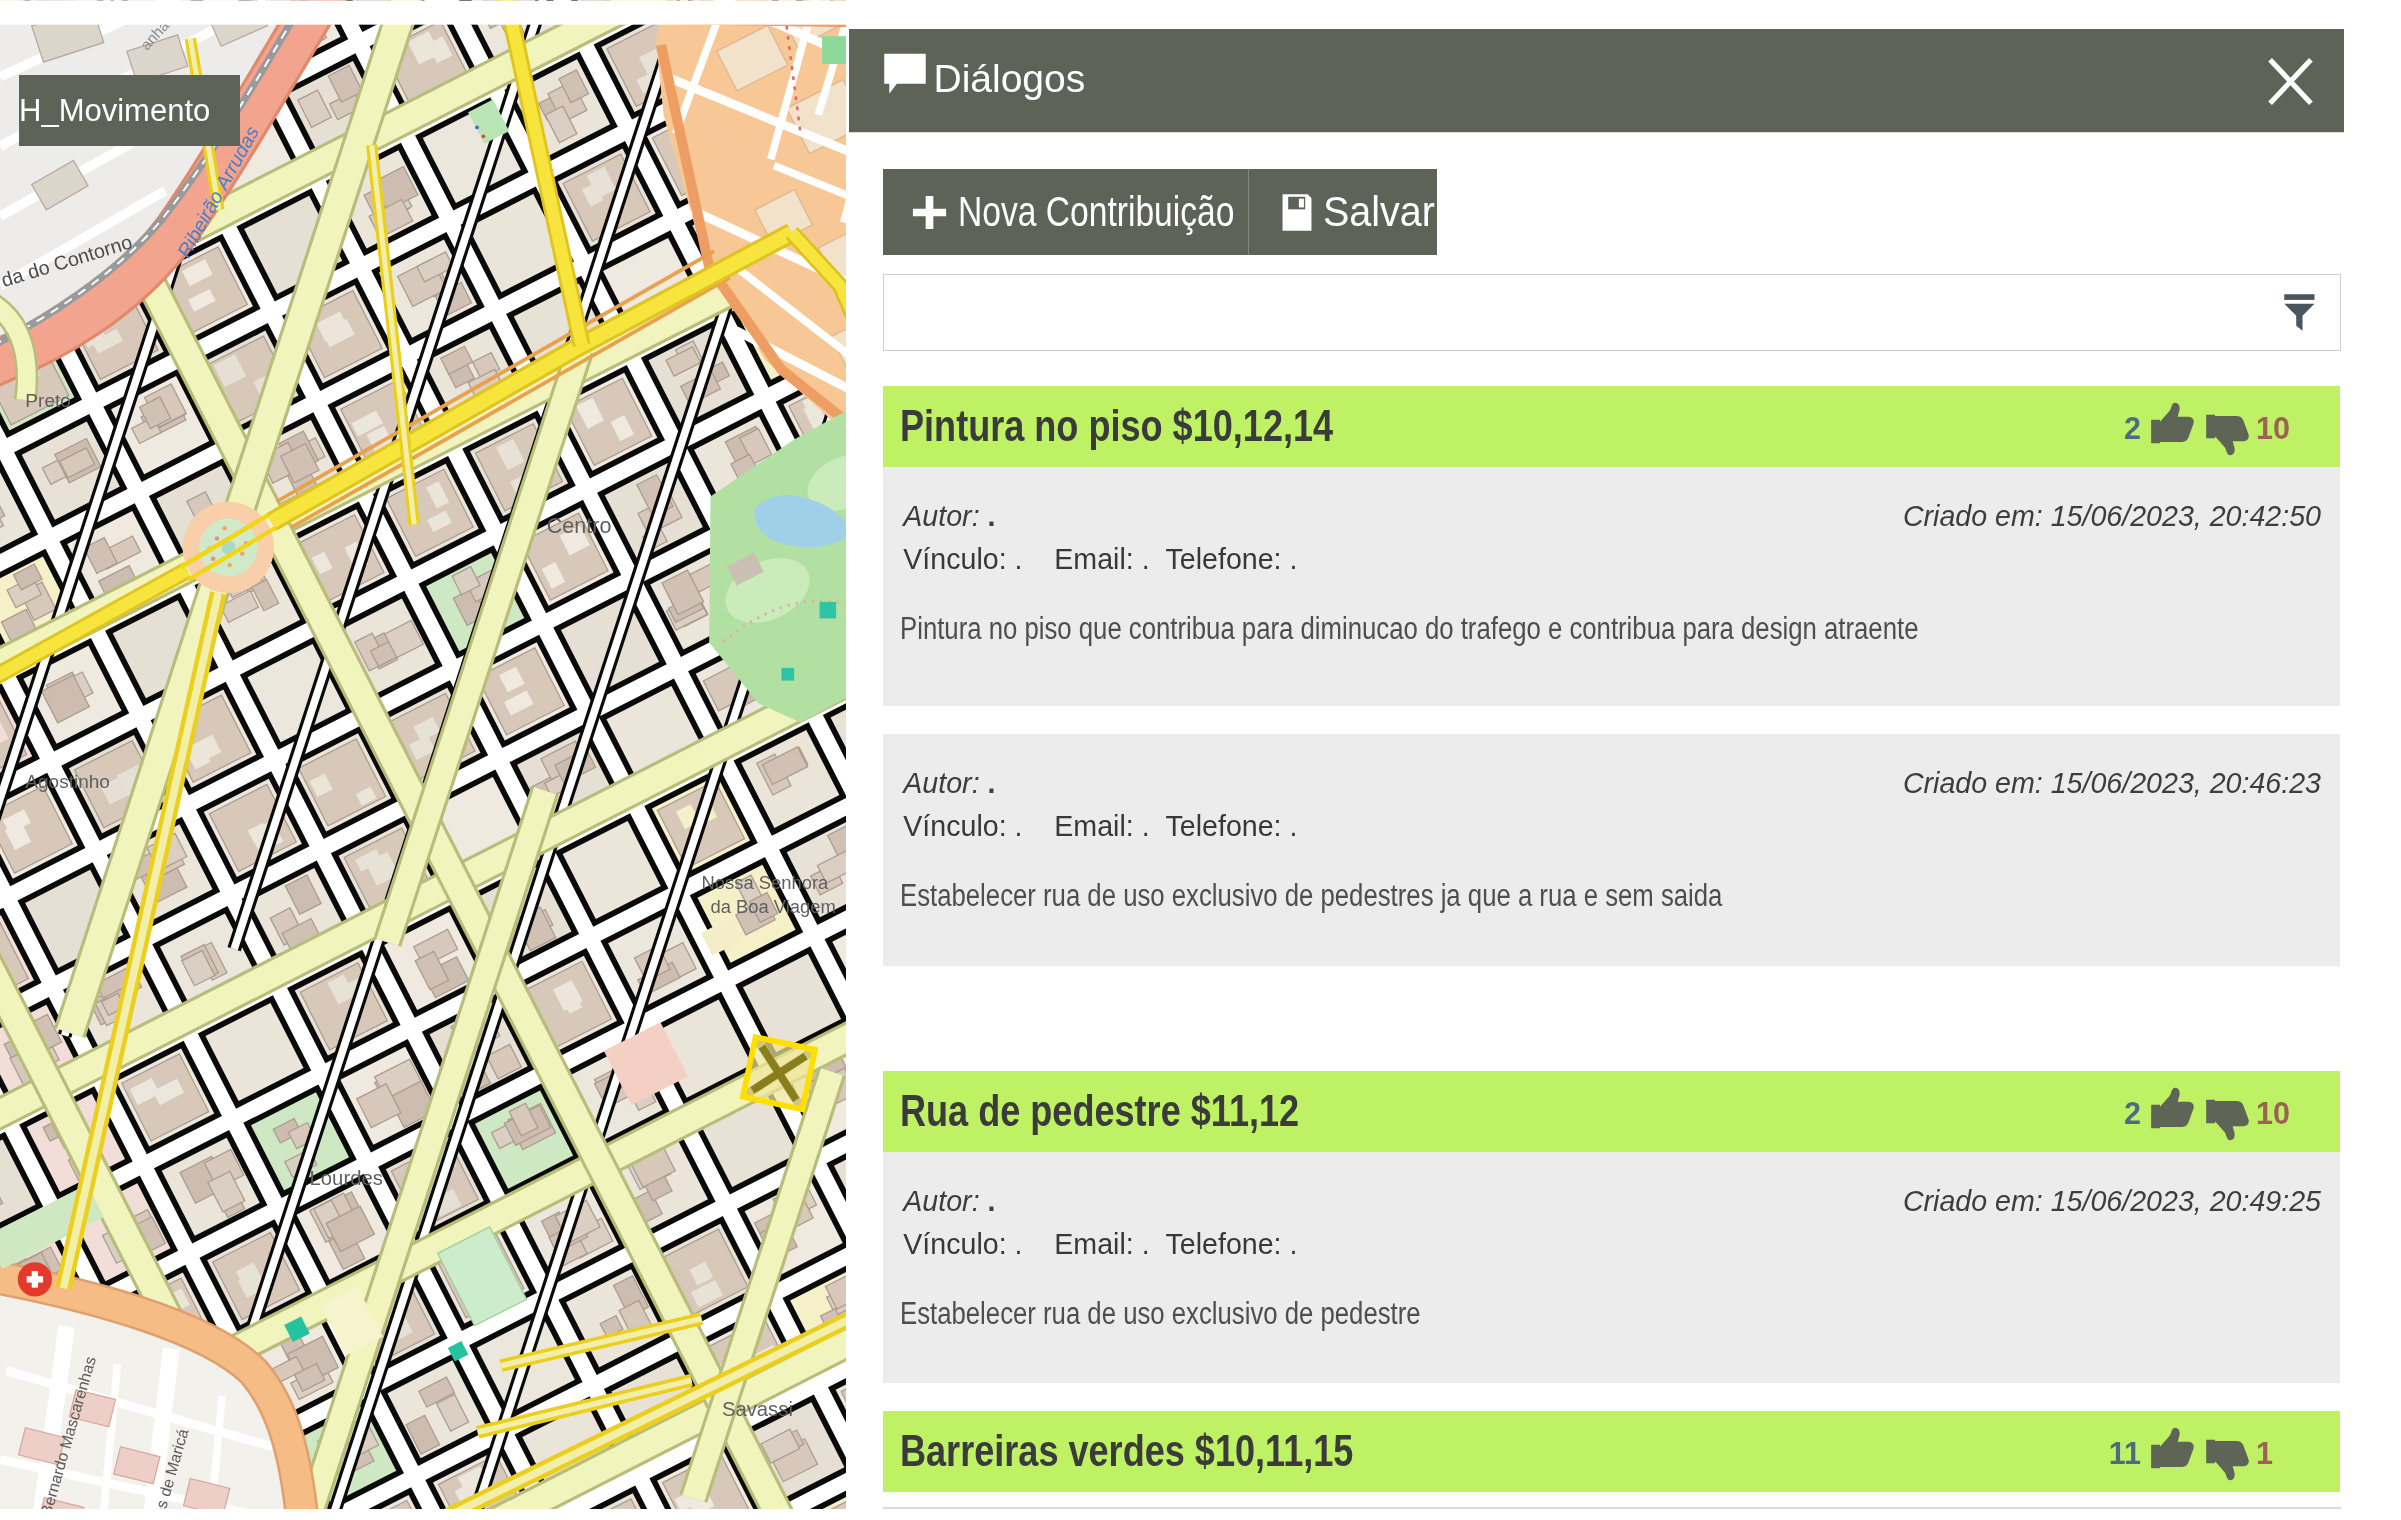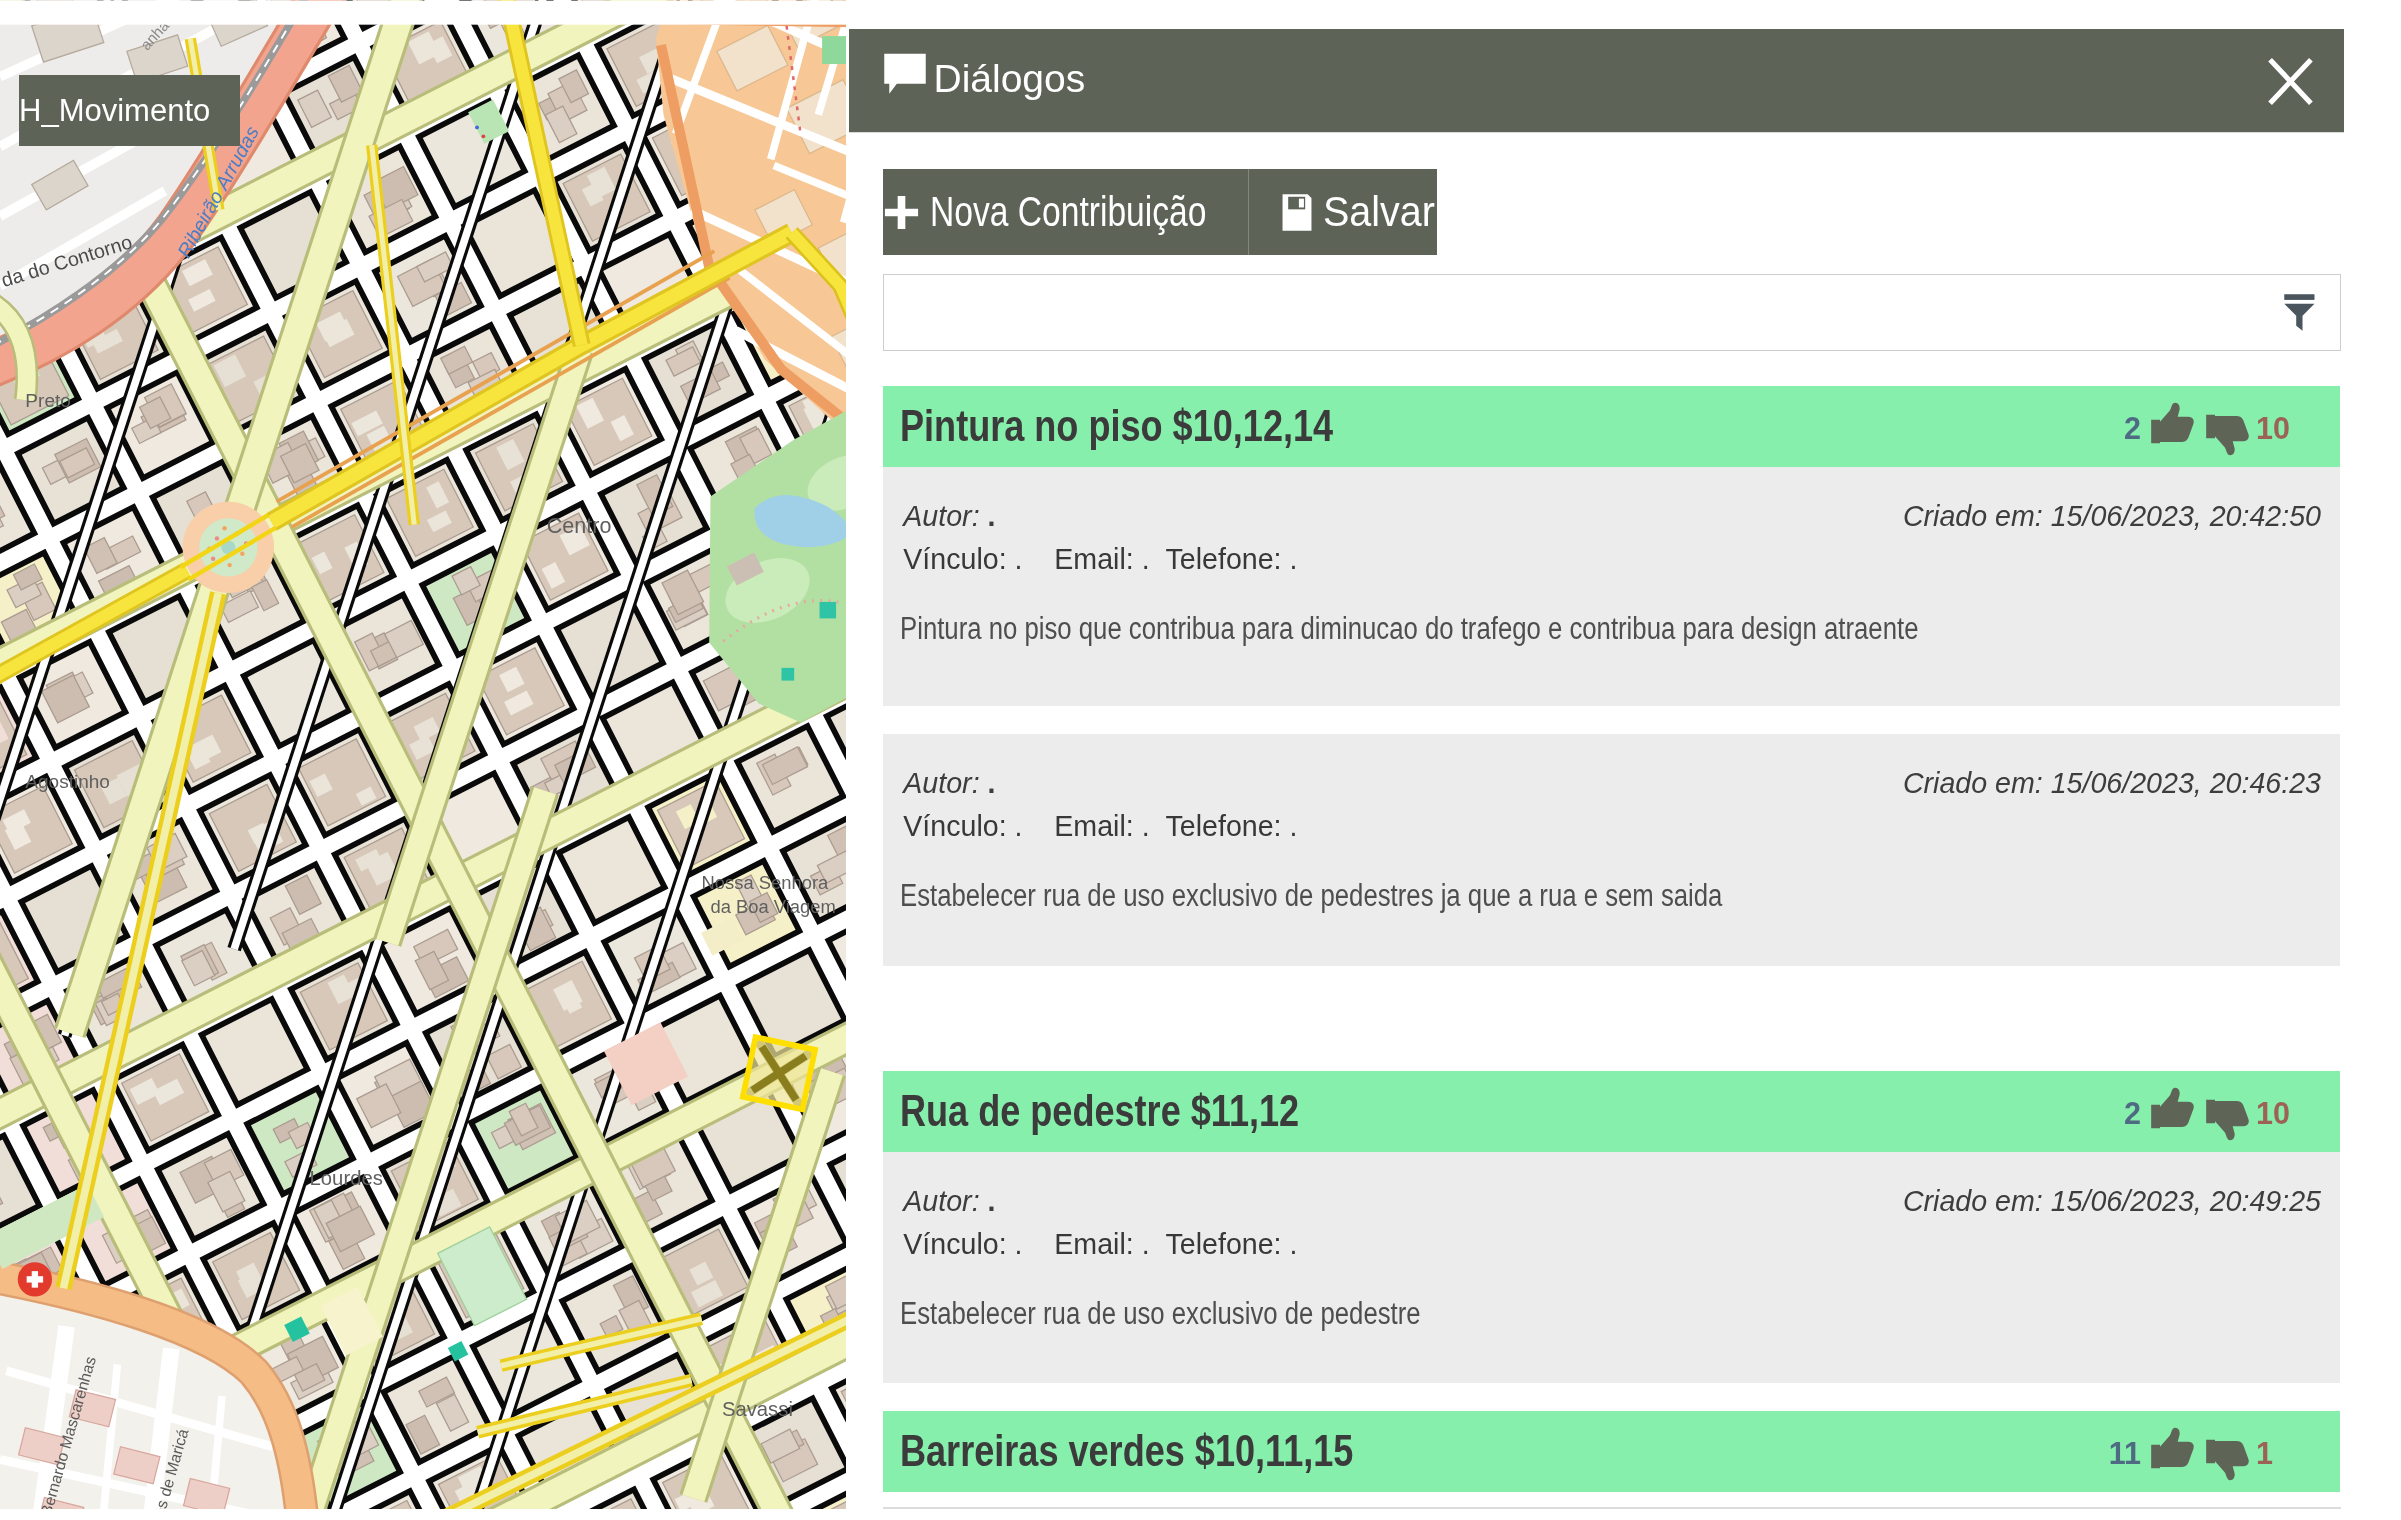--- a/index.html
+++ b/index.html
@@ -6,28 +6,28 @@
 .maplabel{position:absolute;left:19px;top:75px;width:221px;height:71px;background:#5d6357;color:#fff;font-size:31px;line-height:71px;padding-left:0;white-space:nowrap;overflow:hidden}
 #panel{position:absolute;left:846px;top:0;width:1822px;height:1521px;background:#fff}
 .hdr{position:absolute;left:2.5px;top:28.6px;width:1495px;height:104px;background:#5d6357;border-bottom:1.9px solid #d9d9d9}
 .hdr .ttl{position:absolute;left:85px;top:0;height:102px;line-height:100px;color:#fff;font-size:39px}
 .hdr svg.bub{position:absolute;left:34px;top:23.5px}
 .hdr svg.x{position:absolute;right:28px;top:27px}
 .btnrow{position:absolute;left:37px;top:169px;height:86px;background:#5d6357;display:flex}
 .btn{height:86px;color:#fff;font-size:42px;display:flex;align-items:center;white-space:nowrap}
 .btn .sx{display:inline-block;transform:scaleX(0.80);transform-origin:0 50%}
 .btn .sx2{display:inline-block;transform:scaleX(0.94);transform-origin:0 50%}
-.btn.b1{width:365px;}
+.btn.b1{width:365px;padding-left:28px}
 .btn.b2{width:189px;border-left:1.9px solid #82877b;padding-left:32px}
 .btn svg{margin-right:10.2px;flex:none}
 .filt{position:absolute;left:37px;top:274px;width:1458px;height:77px;background:#fff;border:1.9px solid #cdcdcd}
 .filt .ph{position:absolute;left:29px;top:0;line-height:71px;font-size:35px;color:#9a9da0}
 .filt svg{position:absolute;right:23px;top:19px}
 .card{position:absolute;left:37px;width:1457px}
-.chead{position:relative;height:81px;background:#86efac}
+.chead{position:relative;height:81px;background:#bef264}
 .chead .t{position:absolute;left:17px;top:0;height:81px;line-height:79px;font-size:44px;font-weight:bold;color:#3b3b3b;white-space:nowrap;transform:scaleX(0.82);transform-origin:0 50%}
 .cbody{background:#ececec;position:relative}
 .l1{position:absolute;left:20.3px;top:33px;font-size:28.6px;font-style:italic;color:#3d3d3d}
 .l1 b{font-style:normal;font-weight:bold}
 .cr{position:absolute;right:19px;top:33px;font-size:28.6px;font-style:italic;color:#3d3d3d}
 .l2{position:absolute;left:20.3px;top:76px;font-size:28.6px;color:#383838}
 .para{position:absolute;left:17px;top:144px;font-size:31px;color:#4e4e4e;white-space:nowrap;transform:scaleX(0.83);transform-origin:0 50%}
 .vote{position:absolute;top:0;height:81px;width:100%}
 .nu{position:absolute;right:199px;top:25px;font-size:30.5px;font-weight:bold;color:#4f6b84}
 .nd{position:absolute;left:1373px;top:25px;font-size:30.5px;font-weight:bold;color:#9c6253}

